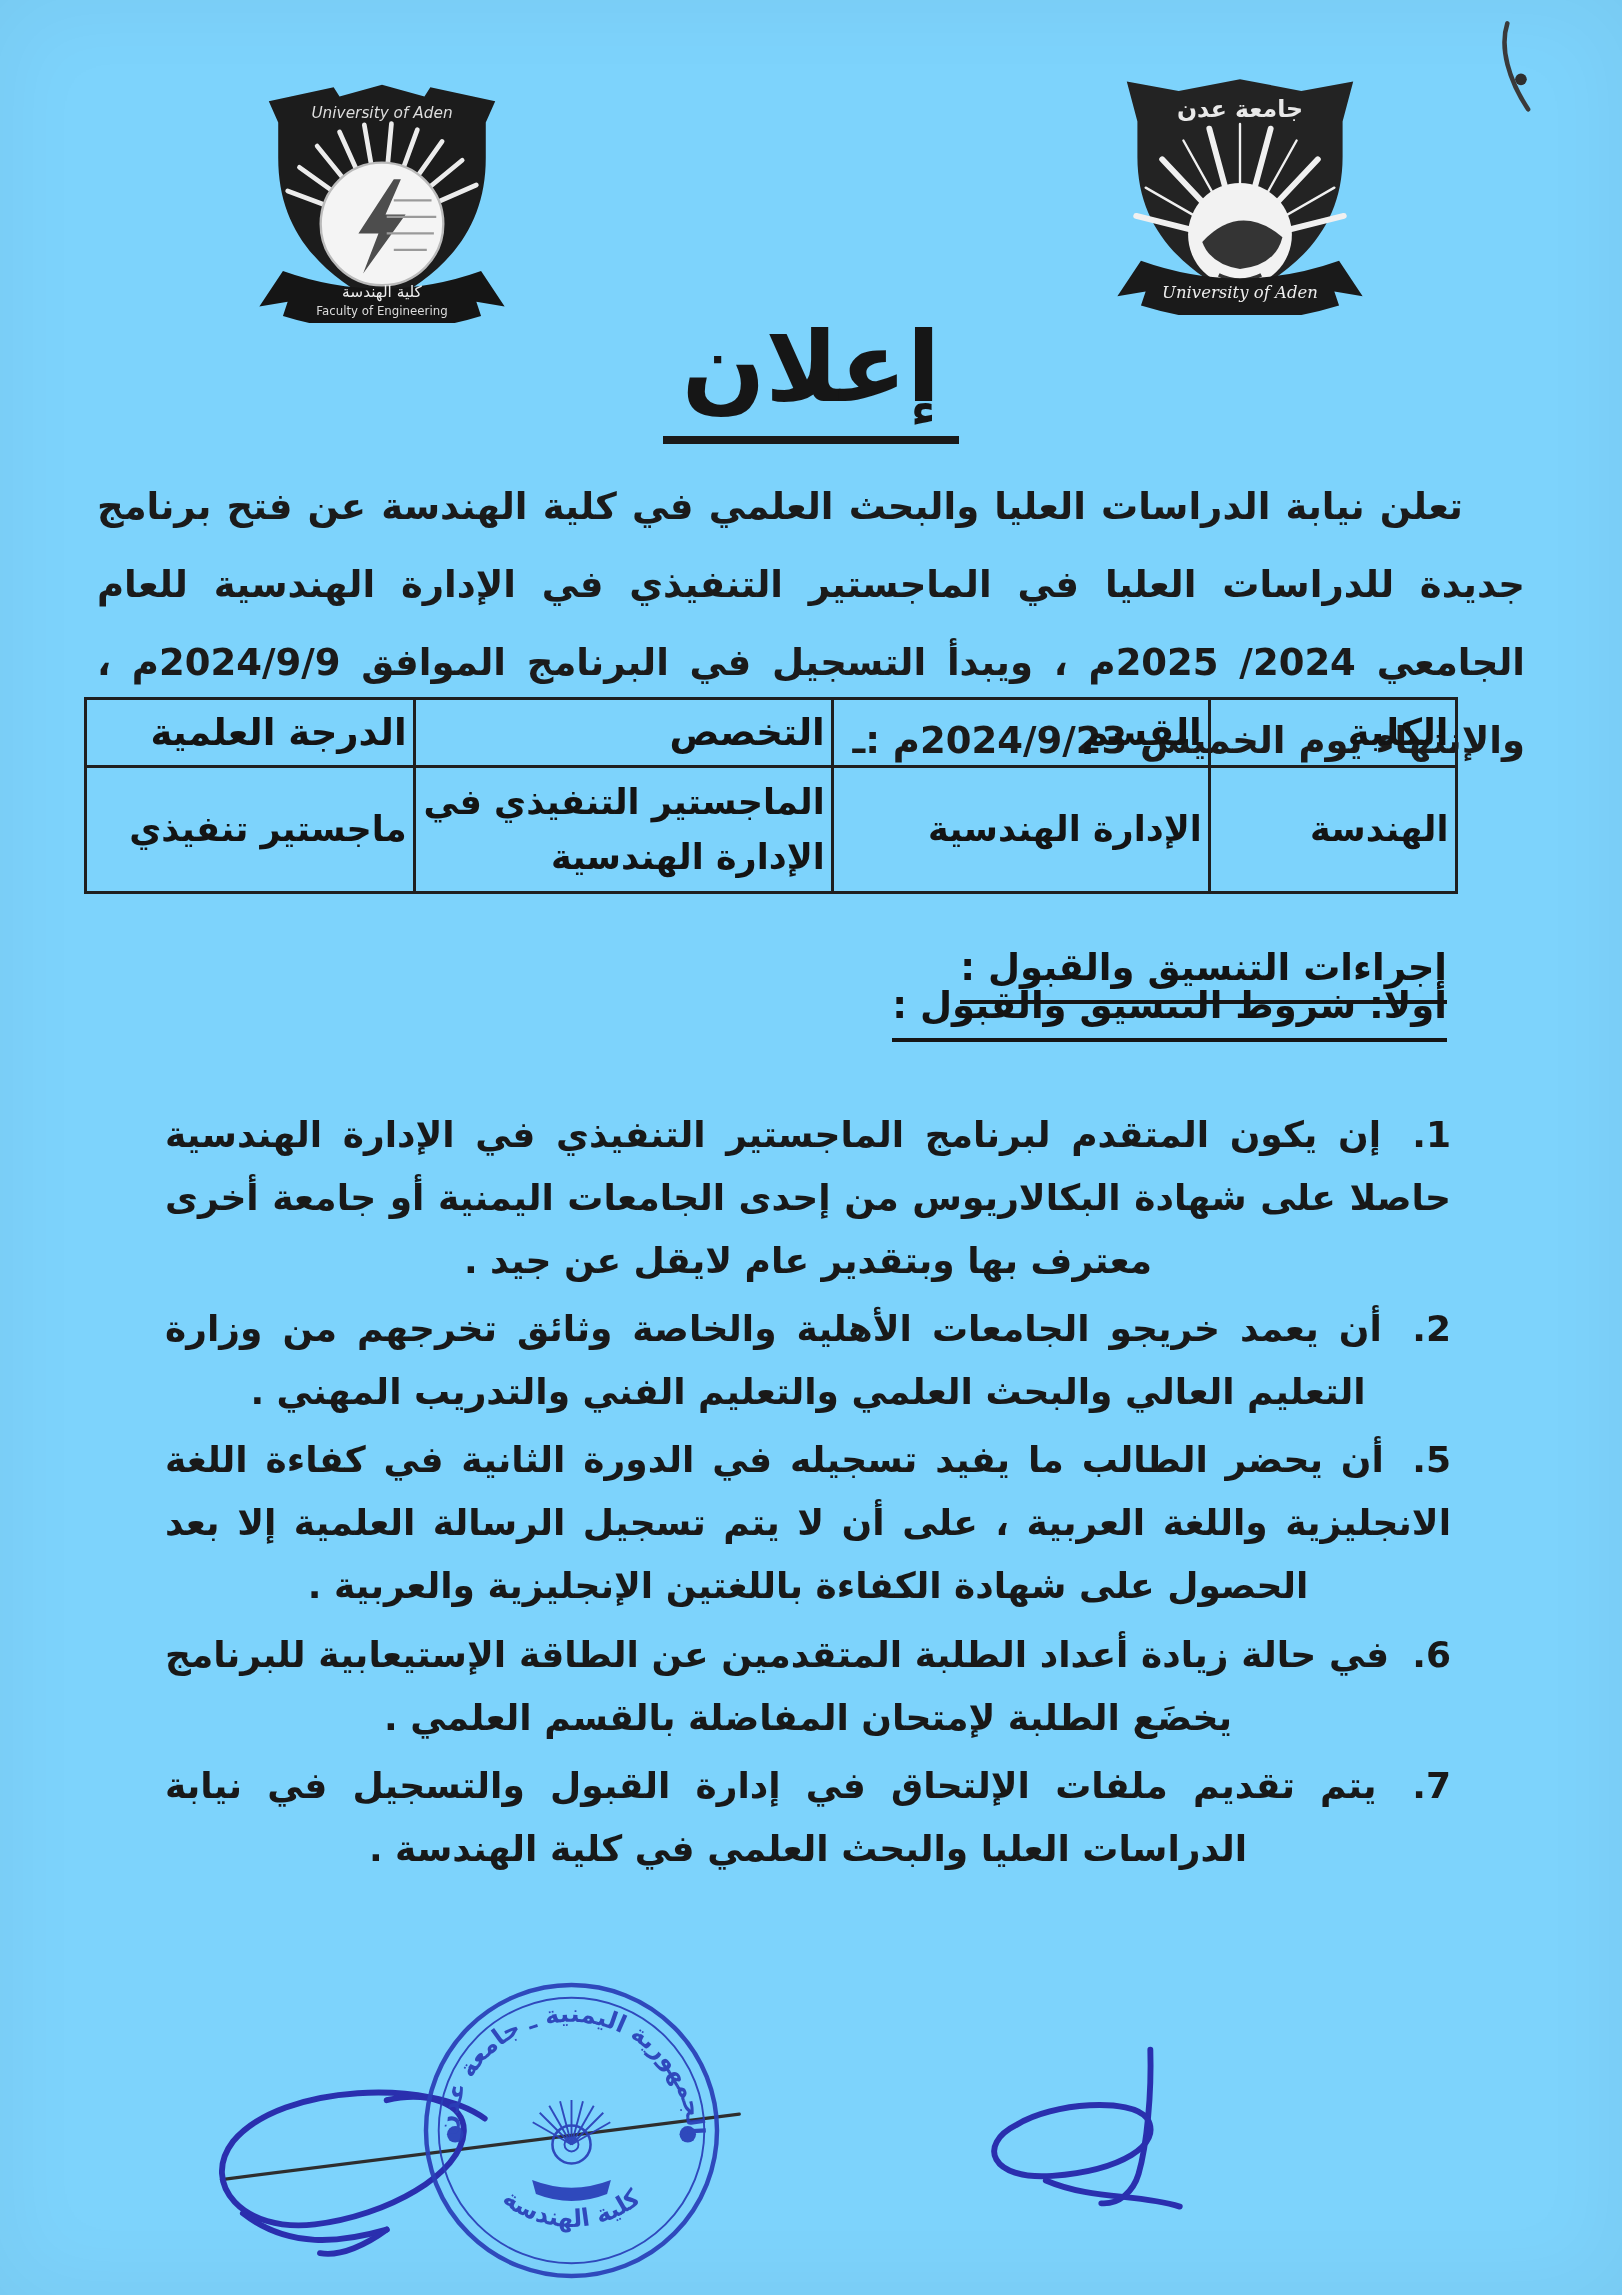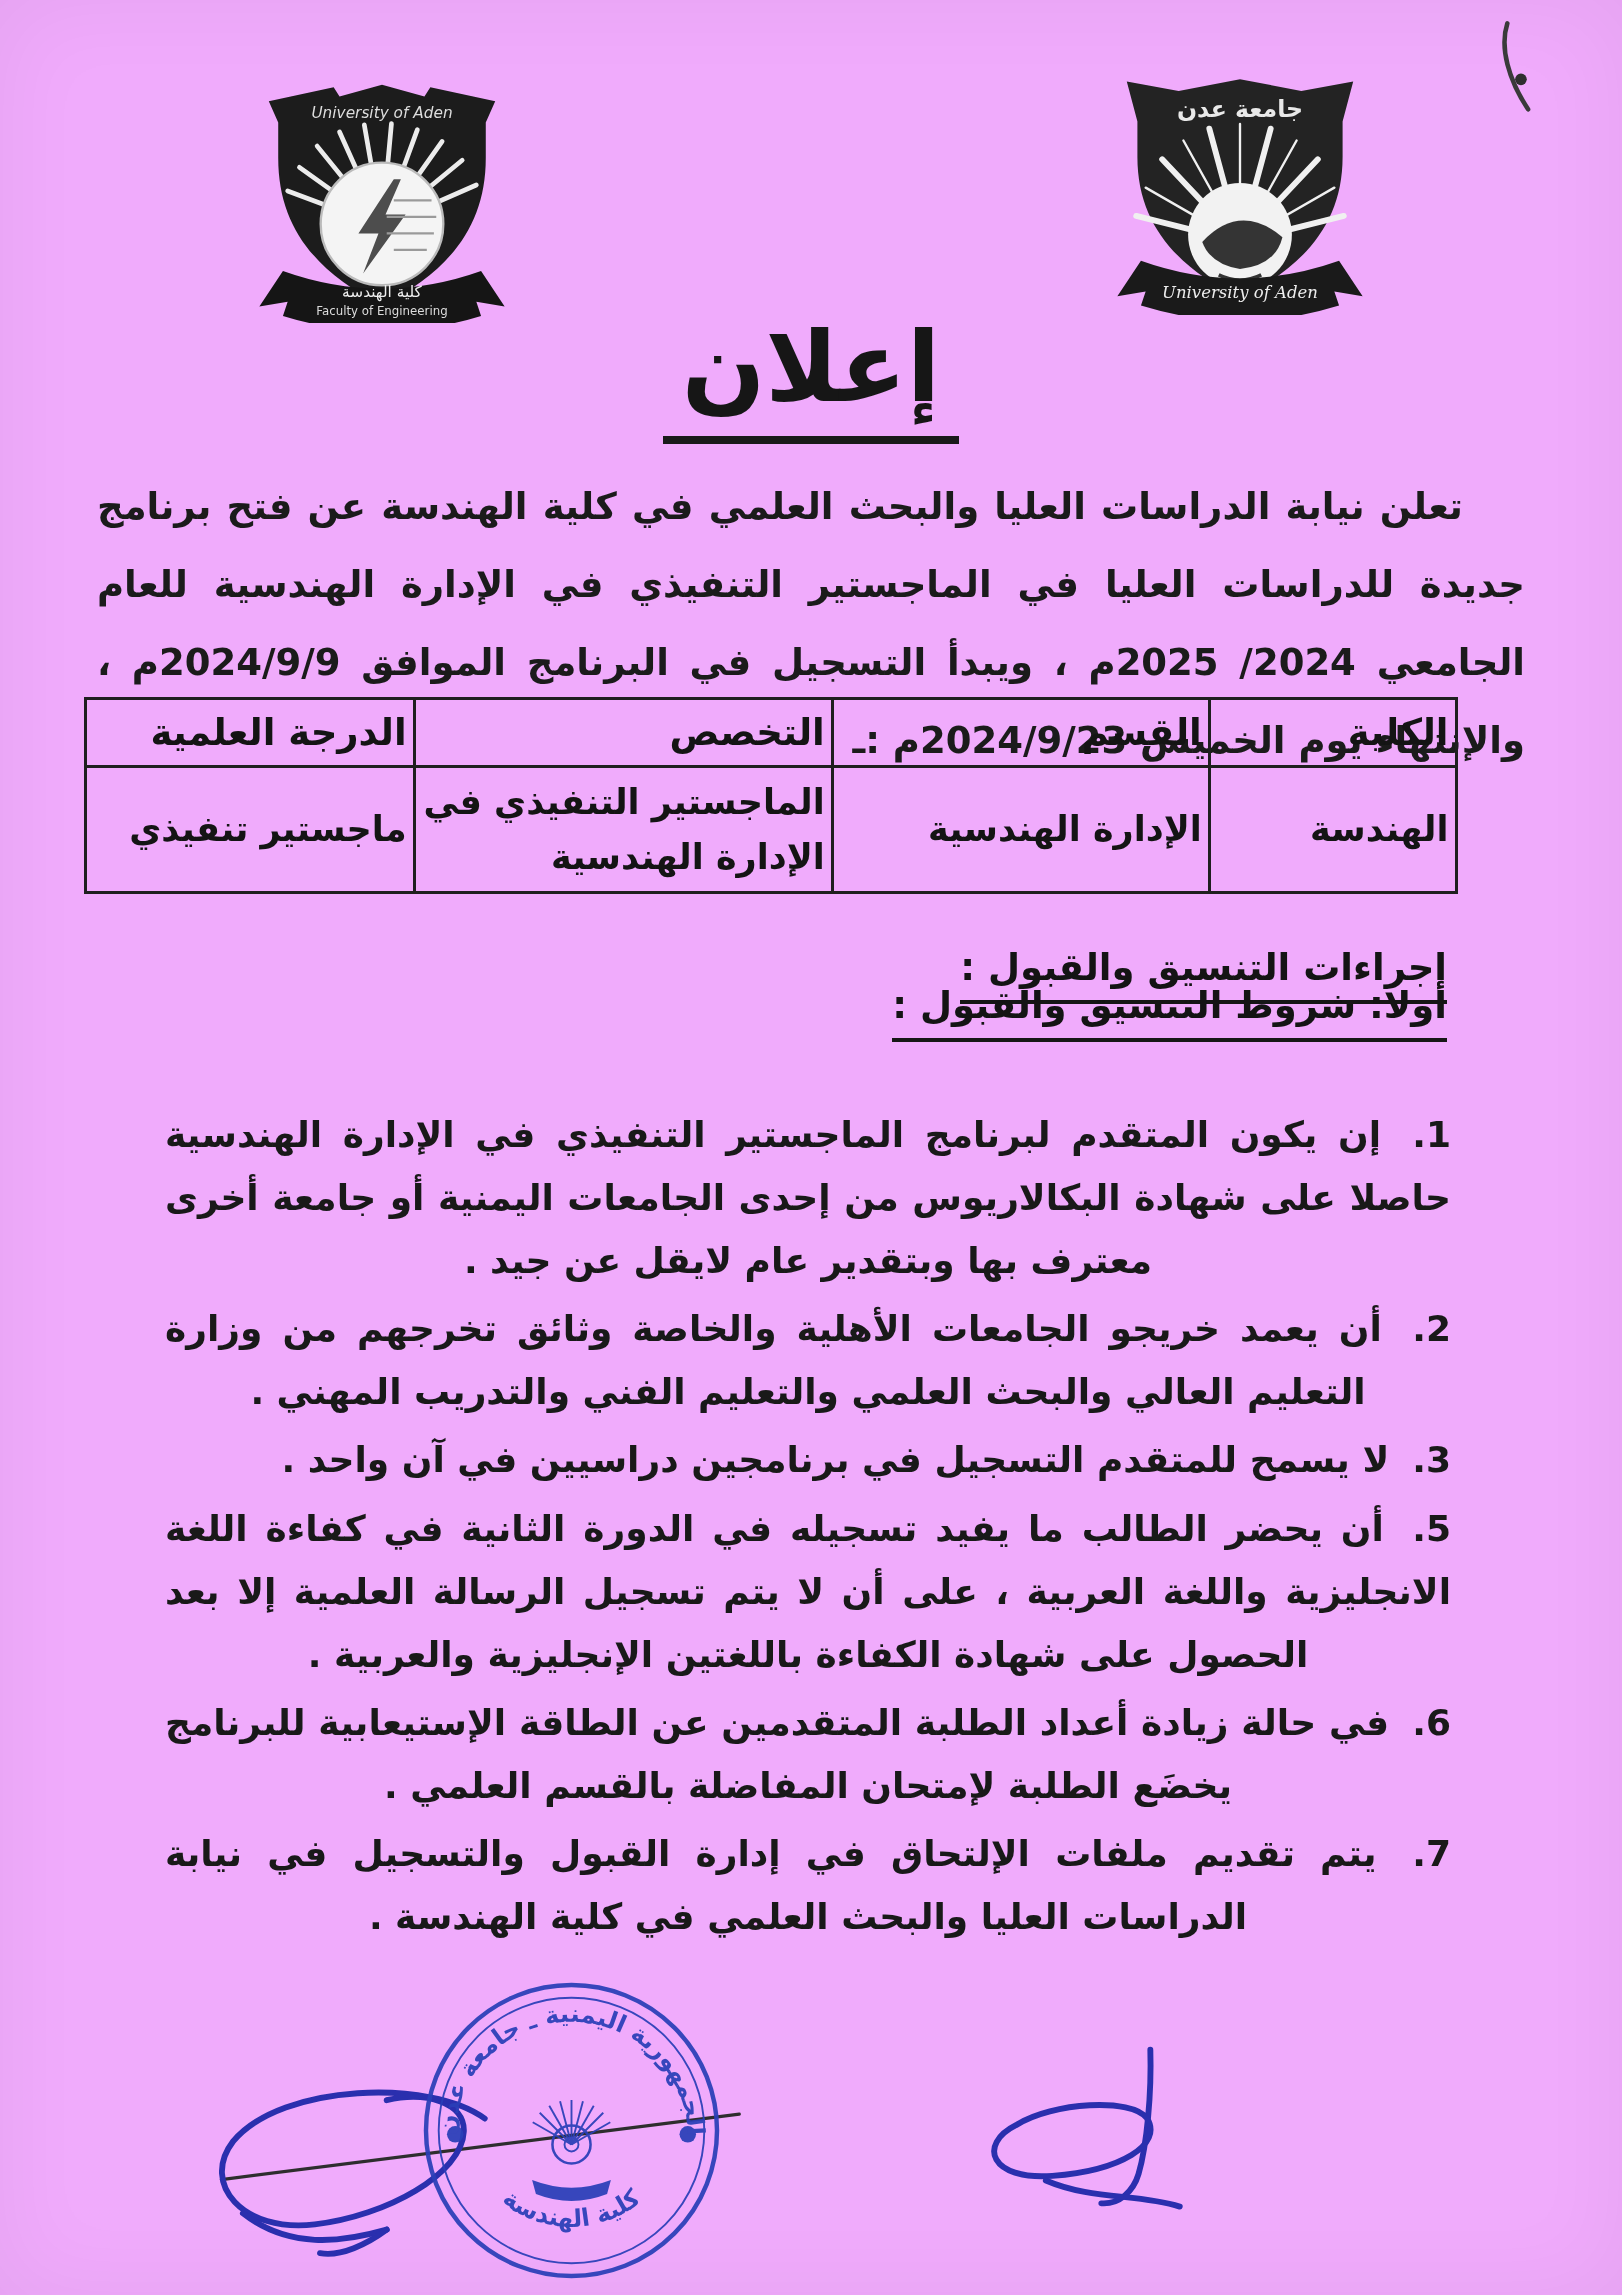--- a/index.html
+++ b/index.html
@@ -1,17 +1,17 @@
 <!DOCTYPE html>
 <html lang="ar" style="font-size:10.5px"><head>
 <meta charset="utf-8">
 <style>
   html,body{margin:0;padding:0;background:#e9e9e9;}
   .page{
-    position:relative;width:1622px;height:2295px;background:#f0abfc;
+    position:relative;width:1622px;height:2295px;background:#7dd3fc;
     font-family:"DejaVu Sans", sans-serif;direction:rtl;overflow:hidden;
     box-shadow:inset 0 0 92px rgba(0,0,0,0.05);
   }
   
   .corner-mark{position:absolute;left:1480px;top:18.3px;width:65px;height:98px;}
   
   .logo-left{position:absolute;left:247px;top:73px;width:270px;height:250px;}
   .logo-right{position:absolute;left:1107px;top:65px;width:266px;height:250px;}
   
   .title-wrap{position:absolute;top:306px;left:0;right:0;text-align:center;}
@@ -157,24 +157,20 @@
 
   <ol class="rules">
     <li>
       <span class="rule-num">1.</span>
       <span>إن يكون المتقدم لبرنامج الماجستير التنفيذي في الإدارة الهندسية حاصلا على شهادة البكالاريوس من إحدى الجامعات اليمنية أو جامعة أخرى معترف بها وبتقدير عام لايقل عن جيد .</span>
     </li>
     <li>
       <span class="rule-num">2.</span>
       <span>أن يعمد خريجو الجامعات الأهلية والخاصة وثائق تخرجهم من وزارة التعليم العالي والبحث العلمي والتعليم الفني والتدريب المهني .</span>
     </li>
-    <li class="ta-right">
-      <span class="rule-num">3.</span>
-      <span>لا يسمح للمتقدم التسجيل في برنامجين دراسيين في آن واحد .</span>
-    </li>
     <li>
       <span class="rule-num">5.</span>
       <span>أن يحضر الطالب ما يفيد تسجيله في الدورة الثانية في كفاءة اللغة الانجليزية واللغة العربية ، على أن لا يتم تسجيل الرسالة العلمية إلا بعد الحصول على شهادة الكفاءة باللغتين الإنجليزية والعربية .</span>
     </li>
     <li>
       <span class="rule-num">6.</span>
       <span>في حالة زيادة أعداد الطلبة المتقدمين عن الطاقة الإستيعابية للبرنامج يخضَع الطلبة لإمتحان المفاضلة بالقسم العلمي .</span>
     </li>
     <li>
       <span class="rule-num">7.</span>

